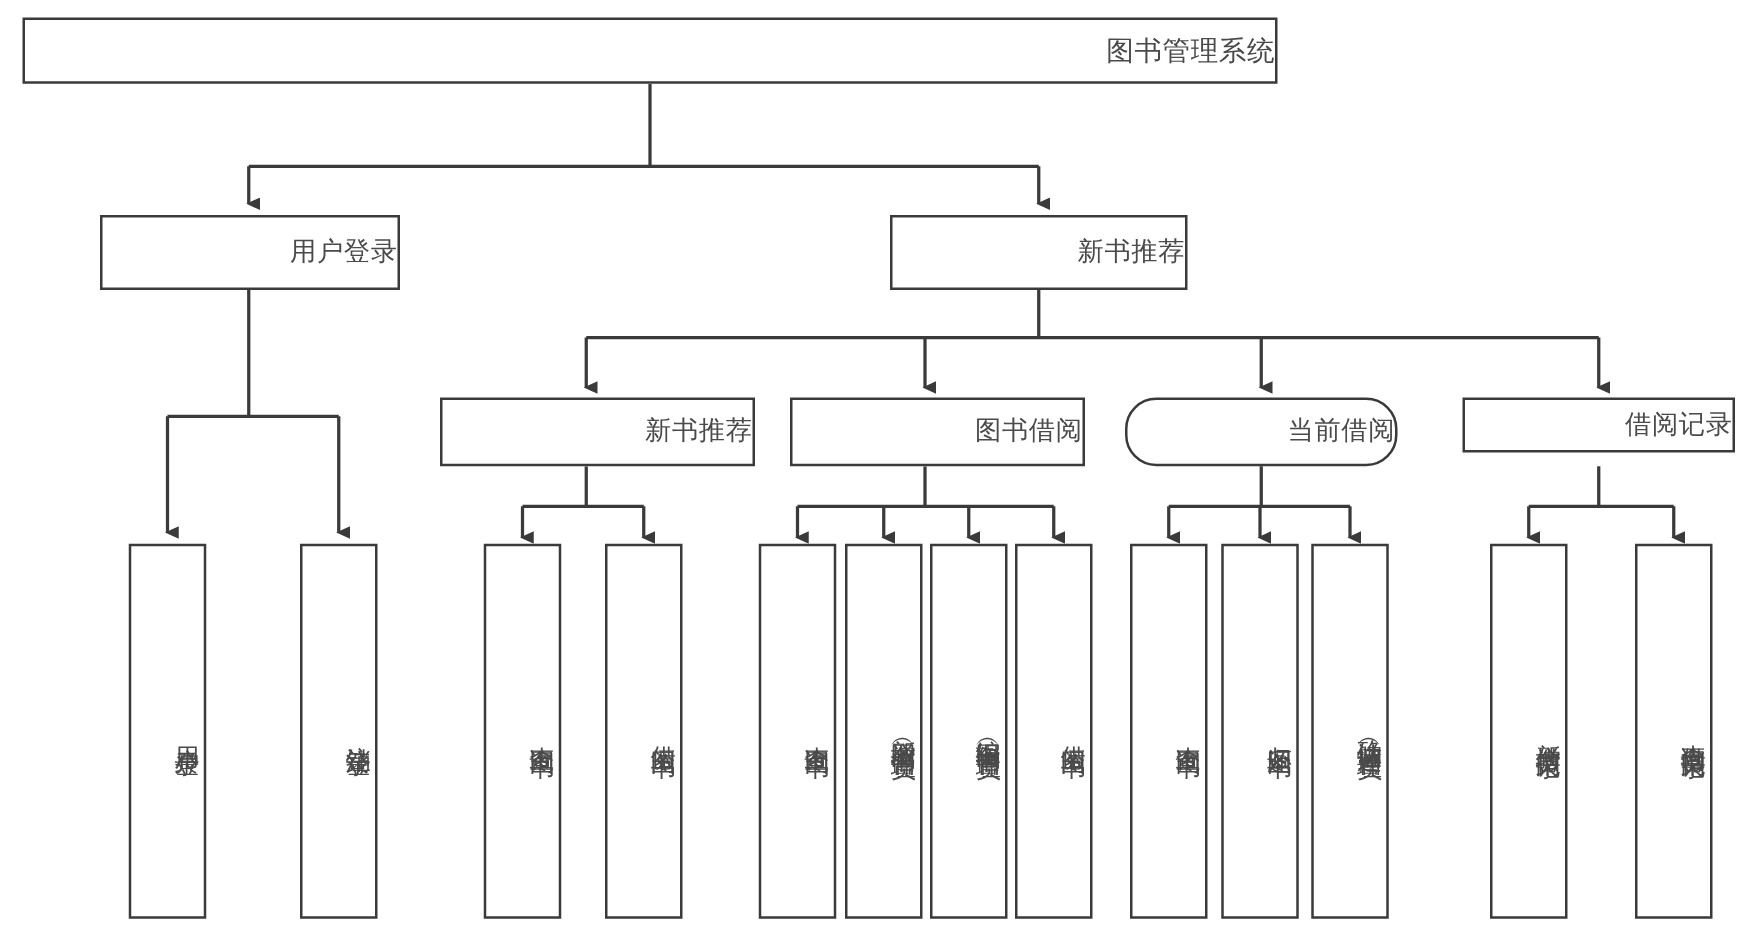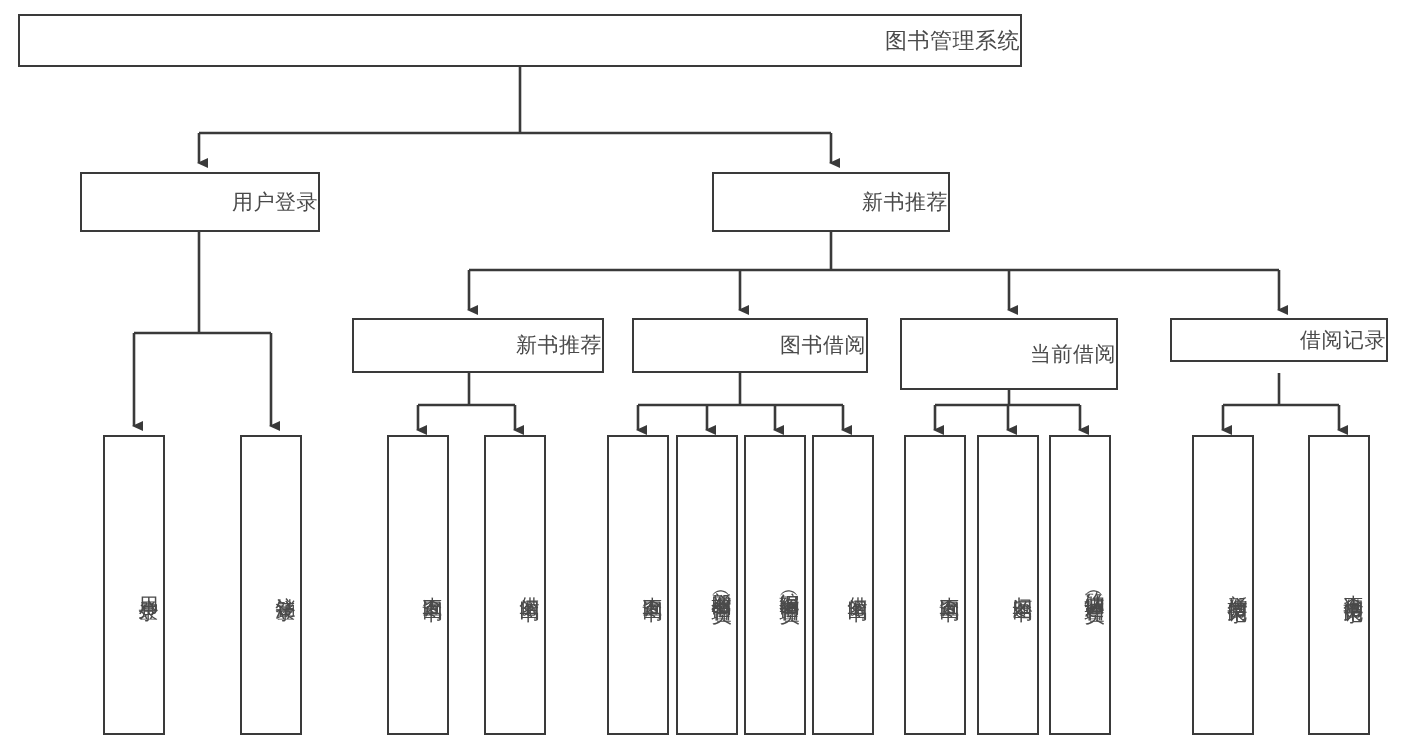--- a/index.html
+++ b/index.html
@@ -128,21 +128,21 @@
   <div class="node" style="left:712px;top:172px;width:238px;height:60px;">
     <span class="label">新书推荐</span>
   </div>
 
   <div class="node" style="left:352px;top:318px;width:252px;height:55px;">
     <span class="label">新书推荐</span>
   </div>
   <div class="node" style="left:632px;top:318px;width:236px;height:55px;">
     <span class="label">图书借阅</span>
   </div>
-  <div class="node" style="left:900px;top:318px;width:218px;height:72px;">
+  <div class="node" style="left:900px;top:318px;width:218px;height:55px;border-radius:25px;">
     <span class="label">当前借阅</span>
   </div>
   <div class="node" style="left:1170px;top:318px;width:218px;height:44px;">
     <span class="label">借阅记录</span>
   </div>
 
   <div class="node vertical" style="left:103px;top:435px;width:62px;height:300px;">
     <span class="label">用户登录</span>
   </div>
   <div class="node vertical" style="left:240px;top:435px;width:62px;height:300px;">

